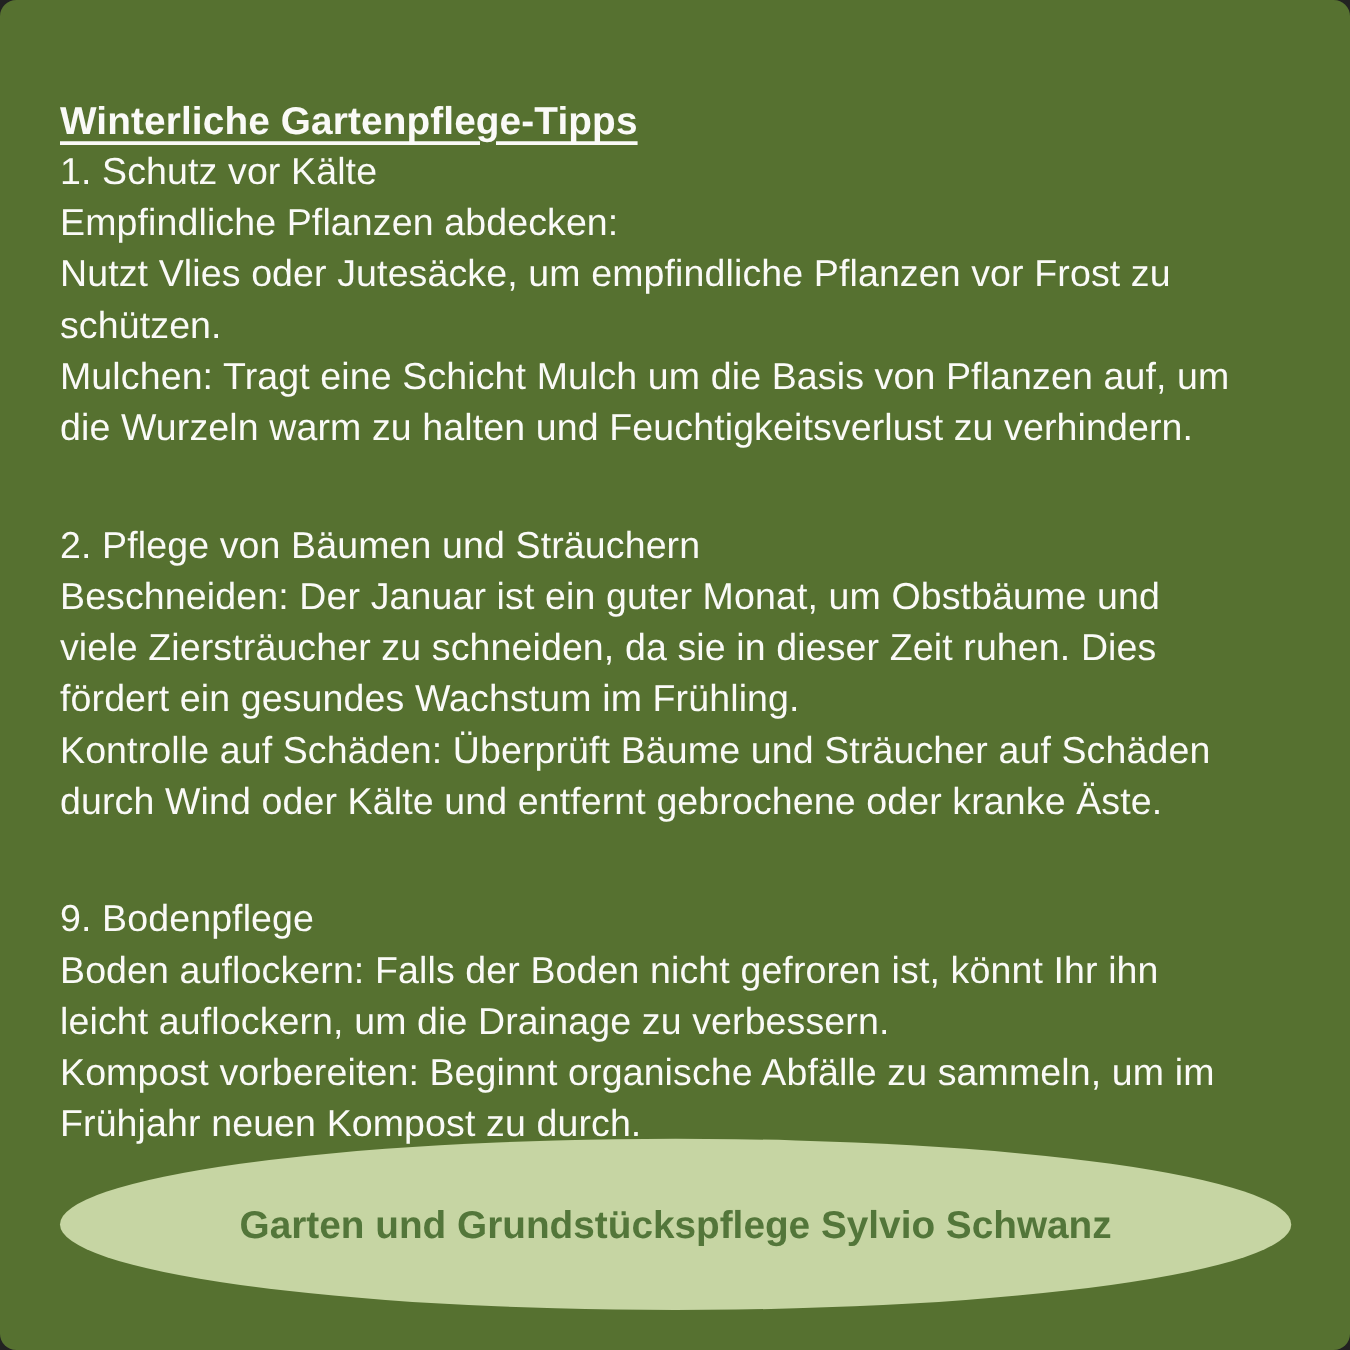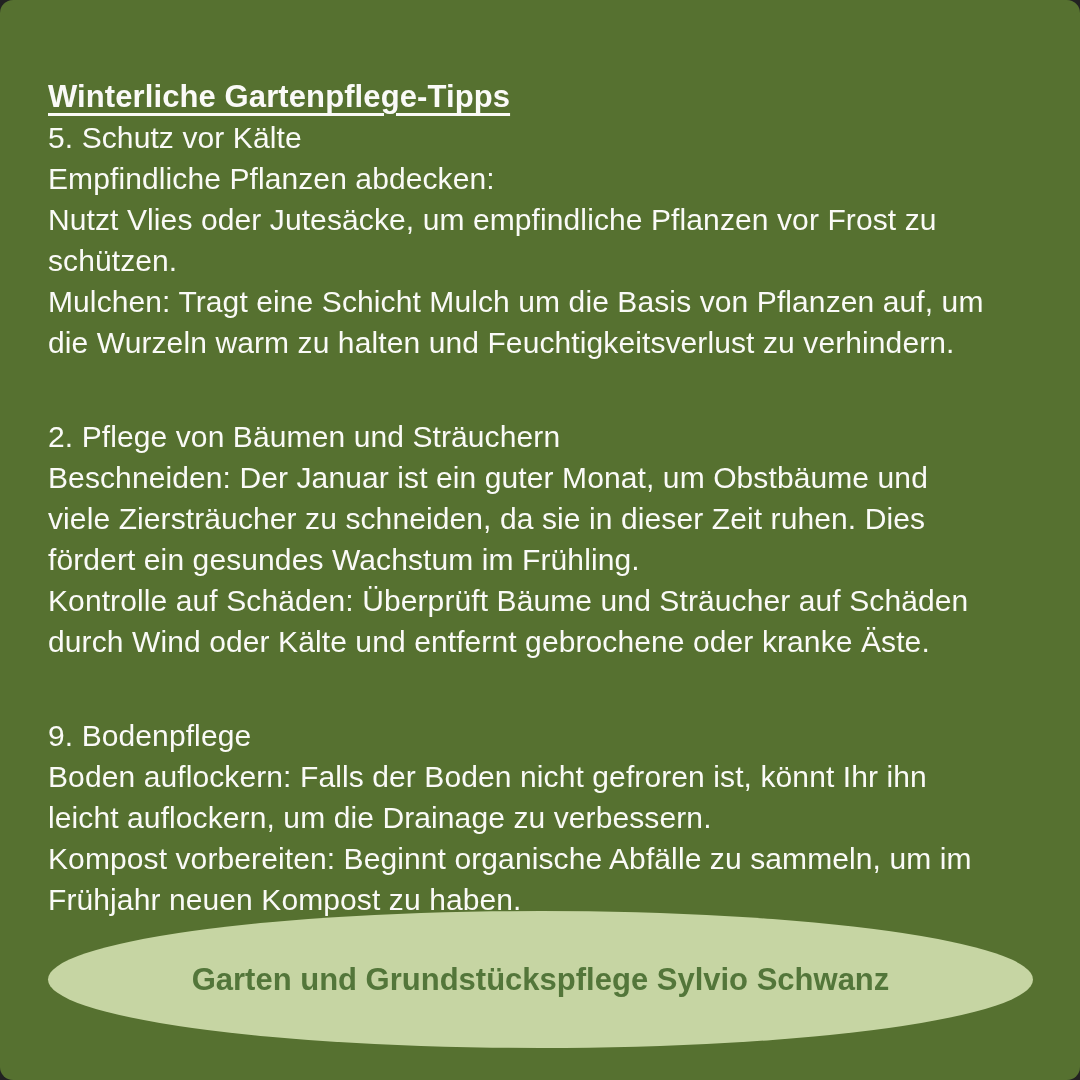--- a/index.html
+++ b/index.html
@@ -53,21 +53,21 @@
 </style>
 </head>
 <body>
 
 <div class="page">
 
   <div class="content">
     <div class="line title">Winterliche Gartenpflege-Tipps</div>
 
     <section class="section">
-      <div class="line">5. Schutz vor Kälte</div>
+      <div class="line">1. Schutz vor Kälte</div>
       <div class="line">Empfindliche Pflanzen abdecken:</div>
       <div class="line">Nutzt Vlies oder Jutesäcke, um empfindliche Pflanzen vor Frost zu</div>
       <div class="line">schützen.</div>
       <div class="line">Mulchen: Tragt eine Schicht Mulch um die Basis von Pflanzen auf, um</div>
       <div class="line">die Wurzeln warm zu halten und Feuchtigkeitsverlust zu verhindern.</div>
     </section>
 
     <section class="section gap">
       <div class="line">2. Pflege von Bäumen und Sträuchern</div>
       <div class="line">Beschneiden: Der Januar ist ein guter Monat, um Obstbäume und</div>
@@ -75,21 +75,21 @@
       <div class="line">fördert ein gesundes Wachstum im Frühling.</div>
       <div class="line">Kontrolle auf Schäden: Überprüft Bäume und Sträucher auf Schäden</div>
       <div class="line">durch Wind oder Kälte und entfernt gebrochene oder kranke Äste.</div>
     </section>
 
     <section class="section gap">
       <div class="line">9. Bodenpflege</div>
       <div class="line">Boden auflockern: Falls der Boden nicht gefroren ist, könnt Ihr ihn</div>
       <div class="line">leicht auflockern, um die Drainage zu verbessern.</div>
       <div class="line">Kompost vorbereiten: Beginnt organische Abfälle zu sammeln, um im</div>
-      <div class="line">Frühjahr neuen Kompost zu haben.</div>
+      <div class="line">Frühjahr neuen Kompost zu durch.</div>
     </section>
   </div>
 
   <div class="footer-ellipse">
     <div>Garten und Grundstückspflege Sylvio Schwanz</div>
   </div>
 
 </div>
 
 </body></html>

